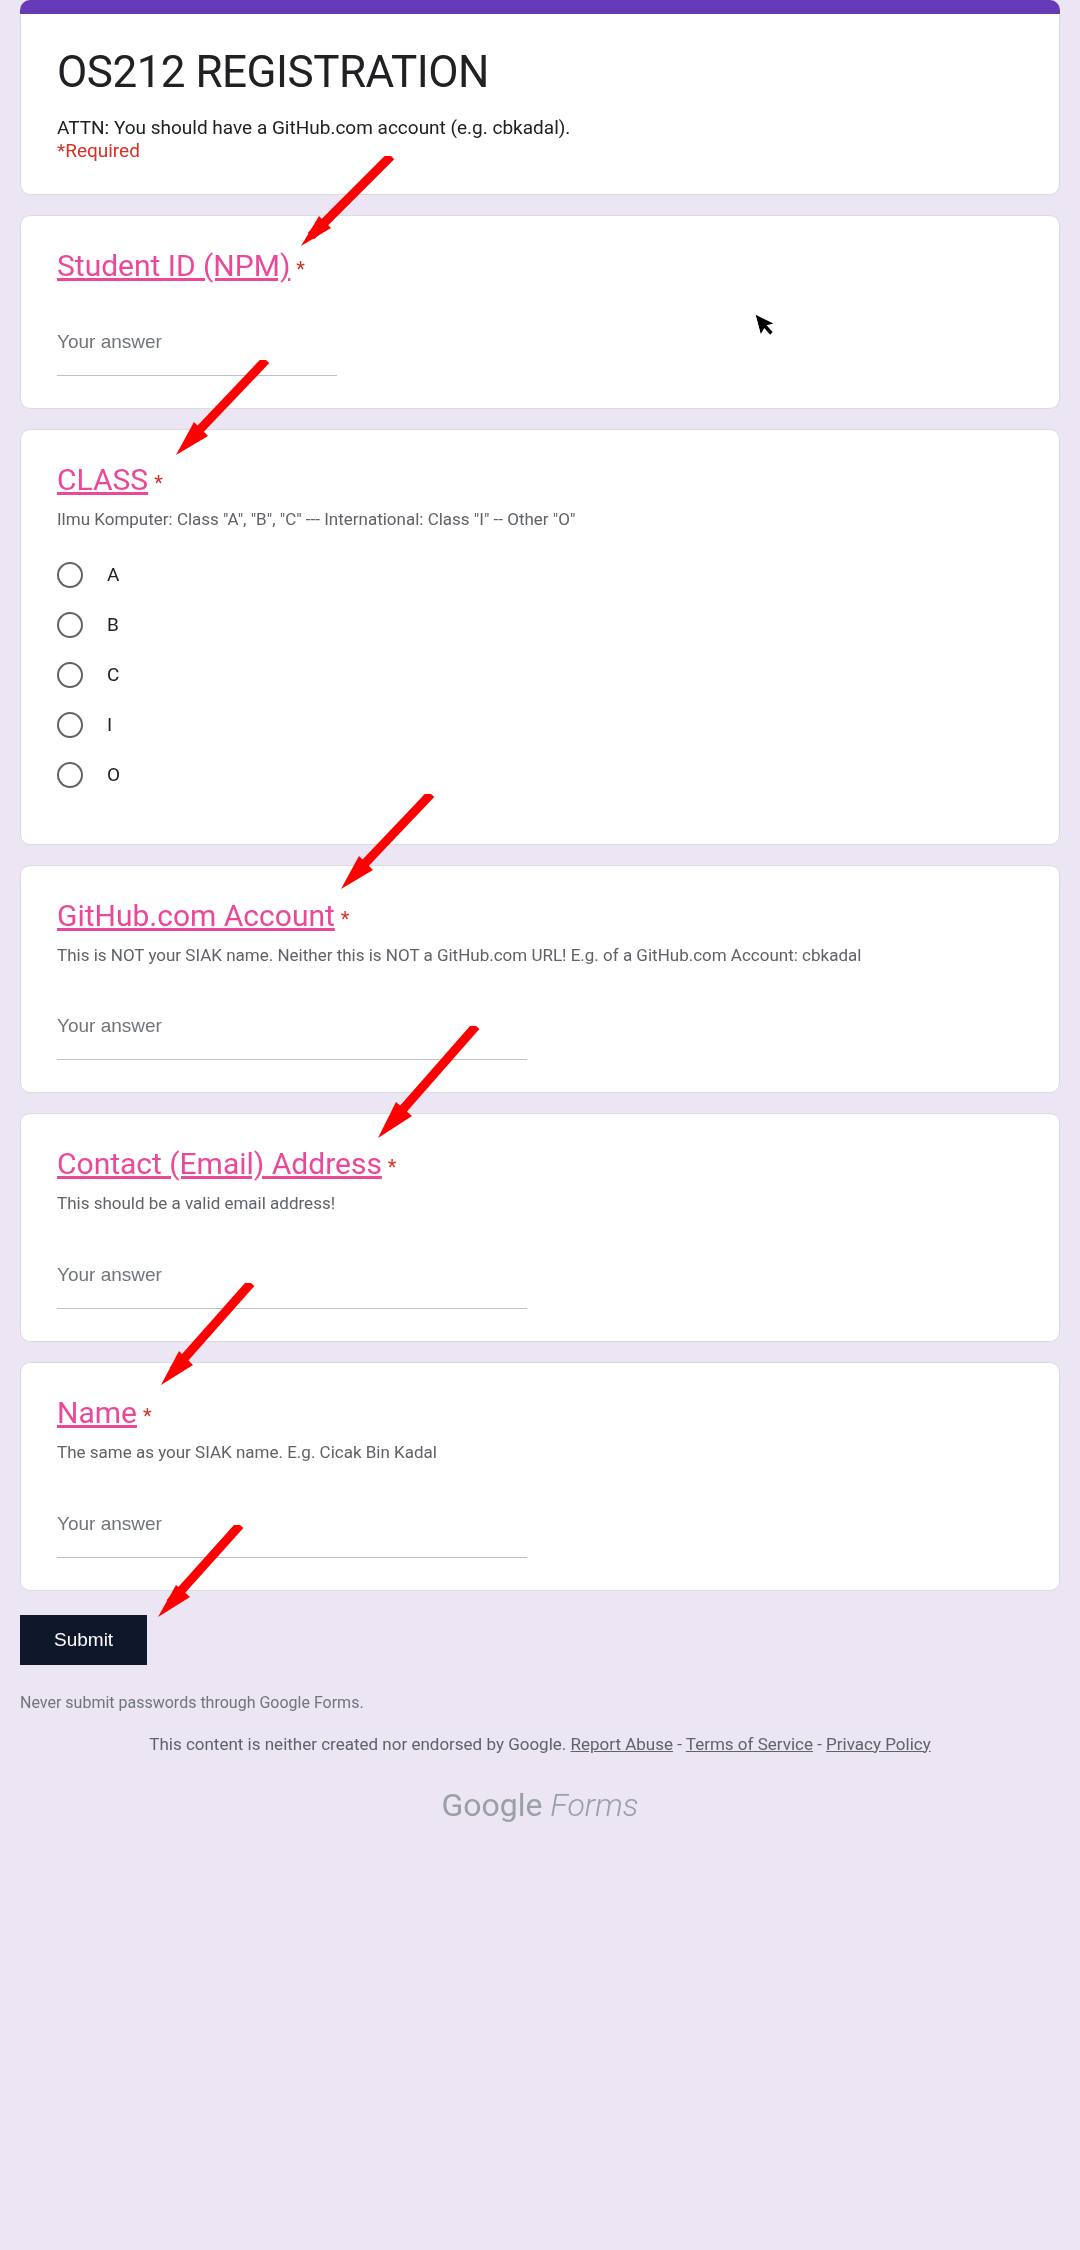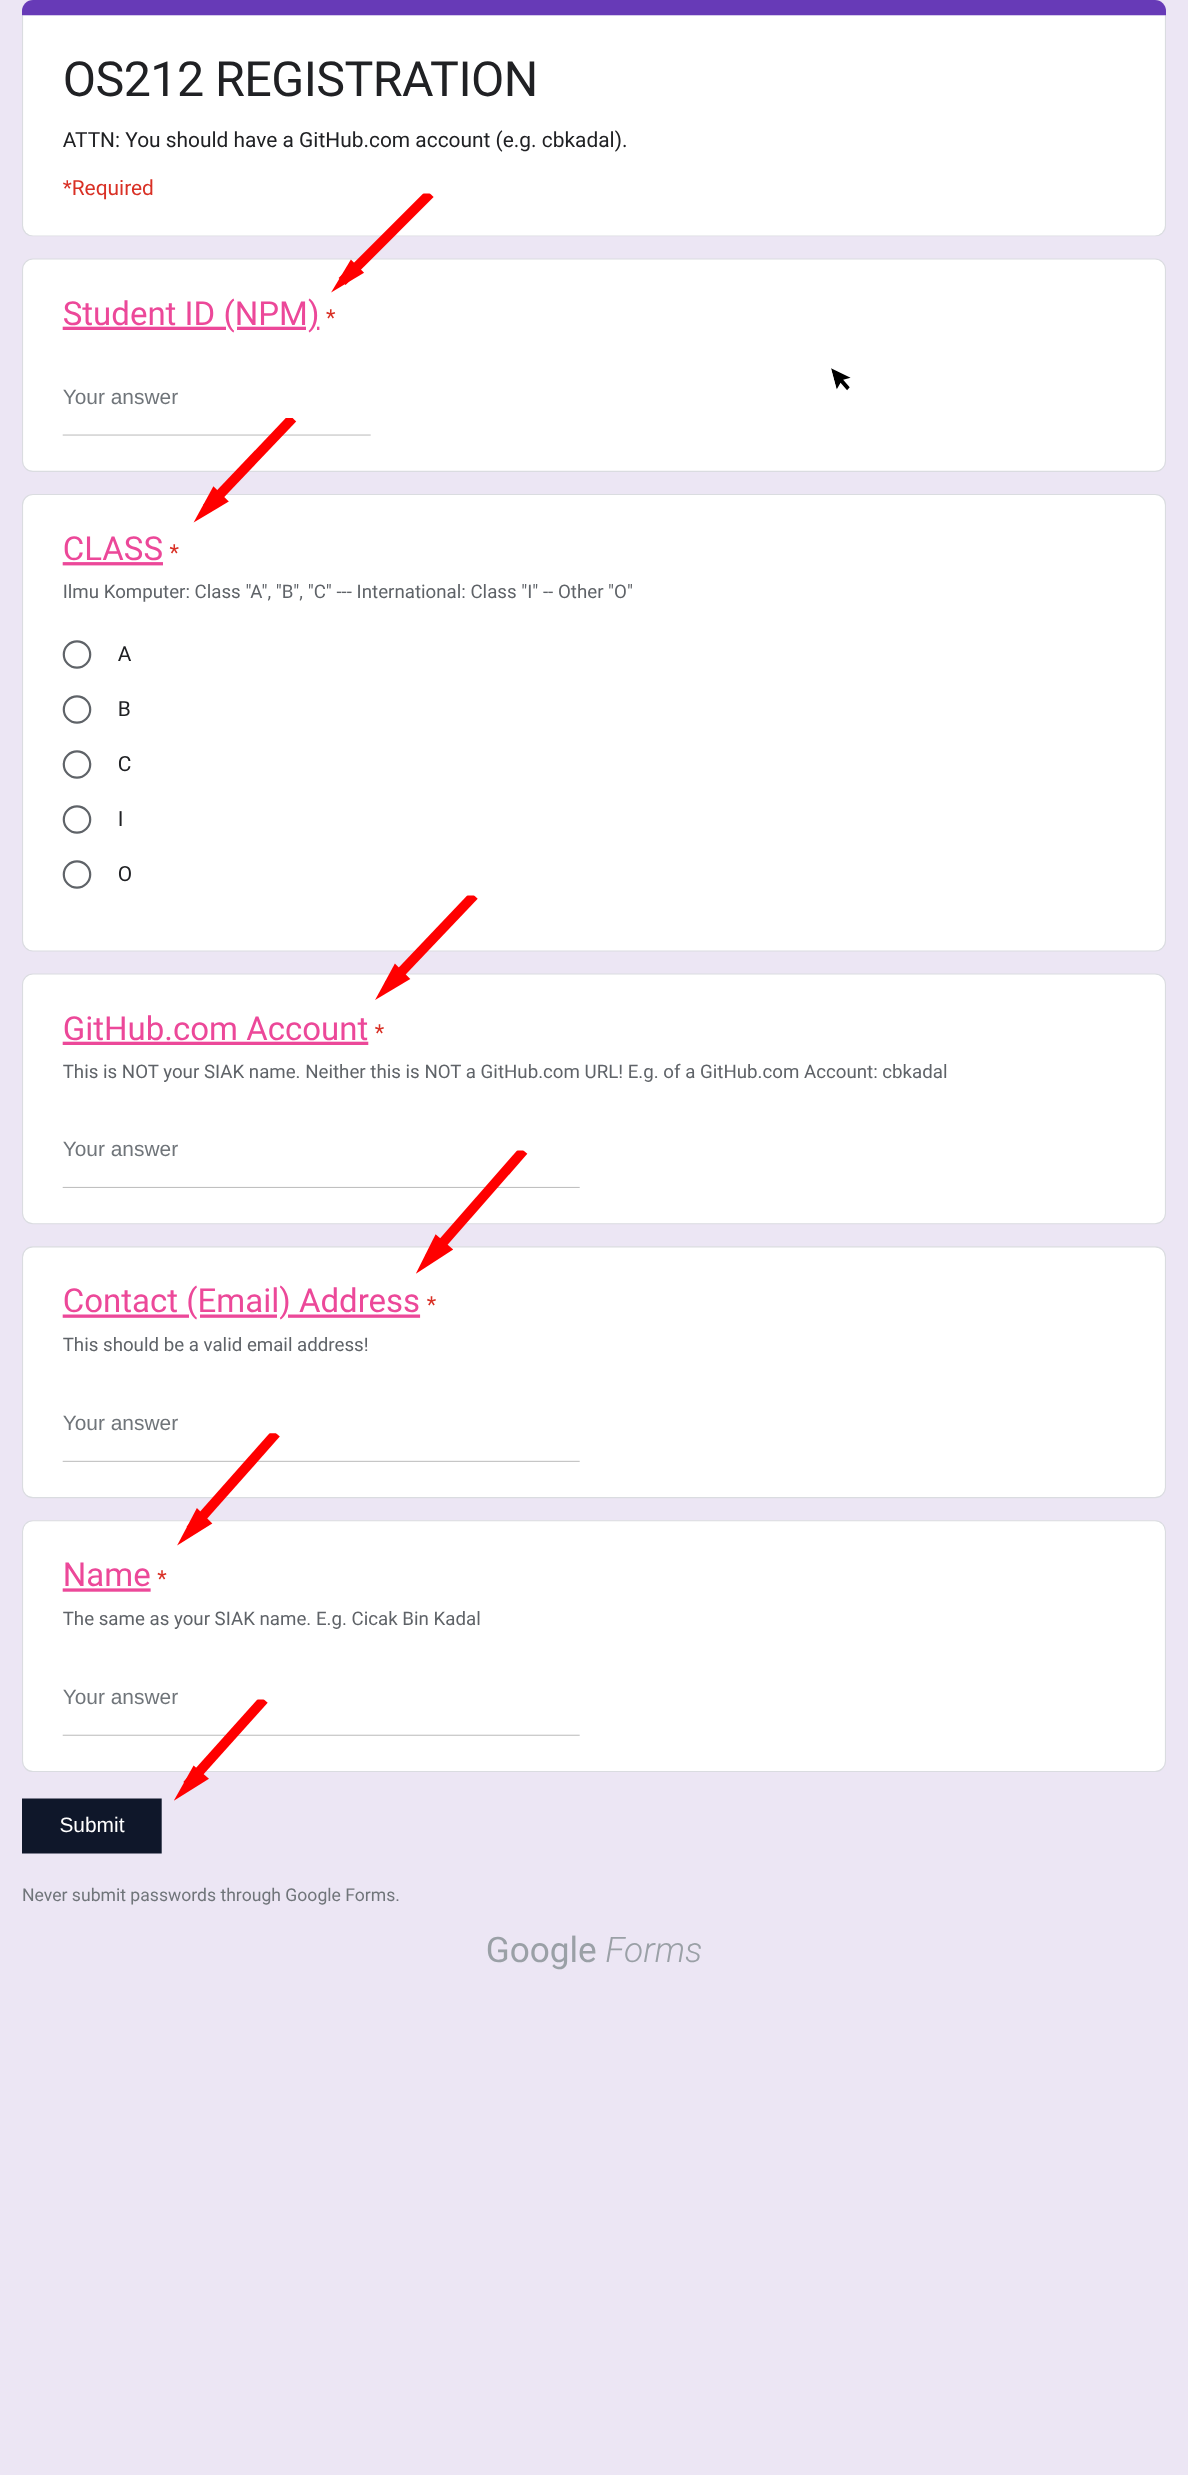--- a/index.html
+++ b/index.html
@@ -35,21 +35,20 @@
   .form-title {
     font-size: 44px;
     font-weight: 400;
     color: #202124;
     letter-spacing: -0.5px;
     margin-bottom: 18px;
   }
   .form-desc {
     font-size: 19px;
     color: #202124;
-    margin-bottom: 20px;
   }
   .required-label {
     color: #d93025;
     font-size: 19px;
   }
   .q-title {
     font-size: 30px;
     color: #ec4899;
     font-weight: 400;
     text-decoration: underline;
@@ -263,17 +262,20 @@
   <div style="position:relative;">
     <button class="submit-btn">Submit</button>
     <svg class="arrow" style="left:130px; top:-86px;" width="100" height="110" viewBox="0 0 100 110">
       <line x1="90" y1="0" x2="20" y2="78" stroke="#ff0000" stroke-width="9"></line>
       <polygon points="8,92 40,72 26,60" fill="#ff0000"></polygon>
     </svg>
   </div>
 
   <p class="disclaimer">Never submit passwords through Google Forms.</p>
 
+  <p class="legal">
+    <span>This content is neither created nor endorsed by Google. </span><span class="link">Report Abuse</span><span> - </span><span class="link">Terms of Service</span><span> - </span><span class="link">Privacy Policy</span>
+  </p>
 
   <div class="gforms-logo">
     <span class="g">Google</span><span class="forms"> Forms</span>
   </div>
 </div>
 
 </body></html>

